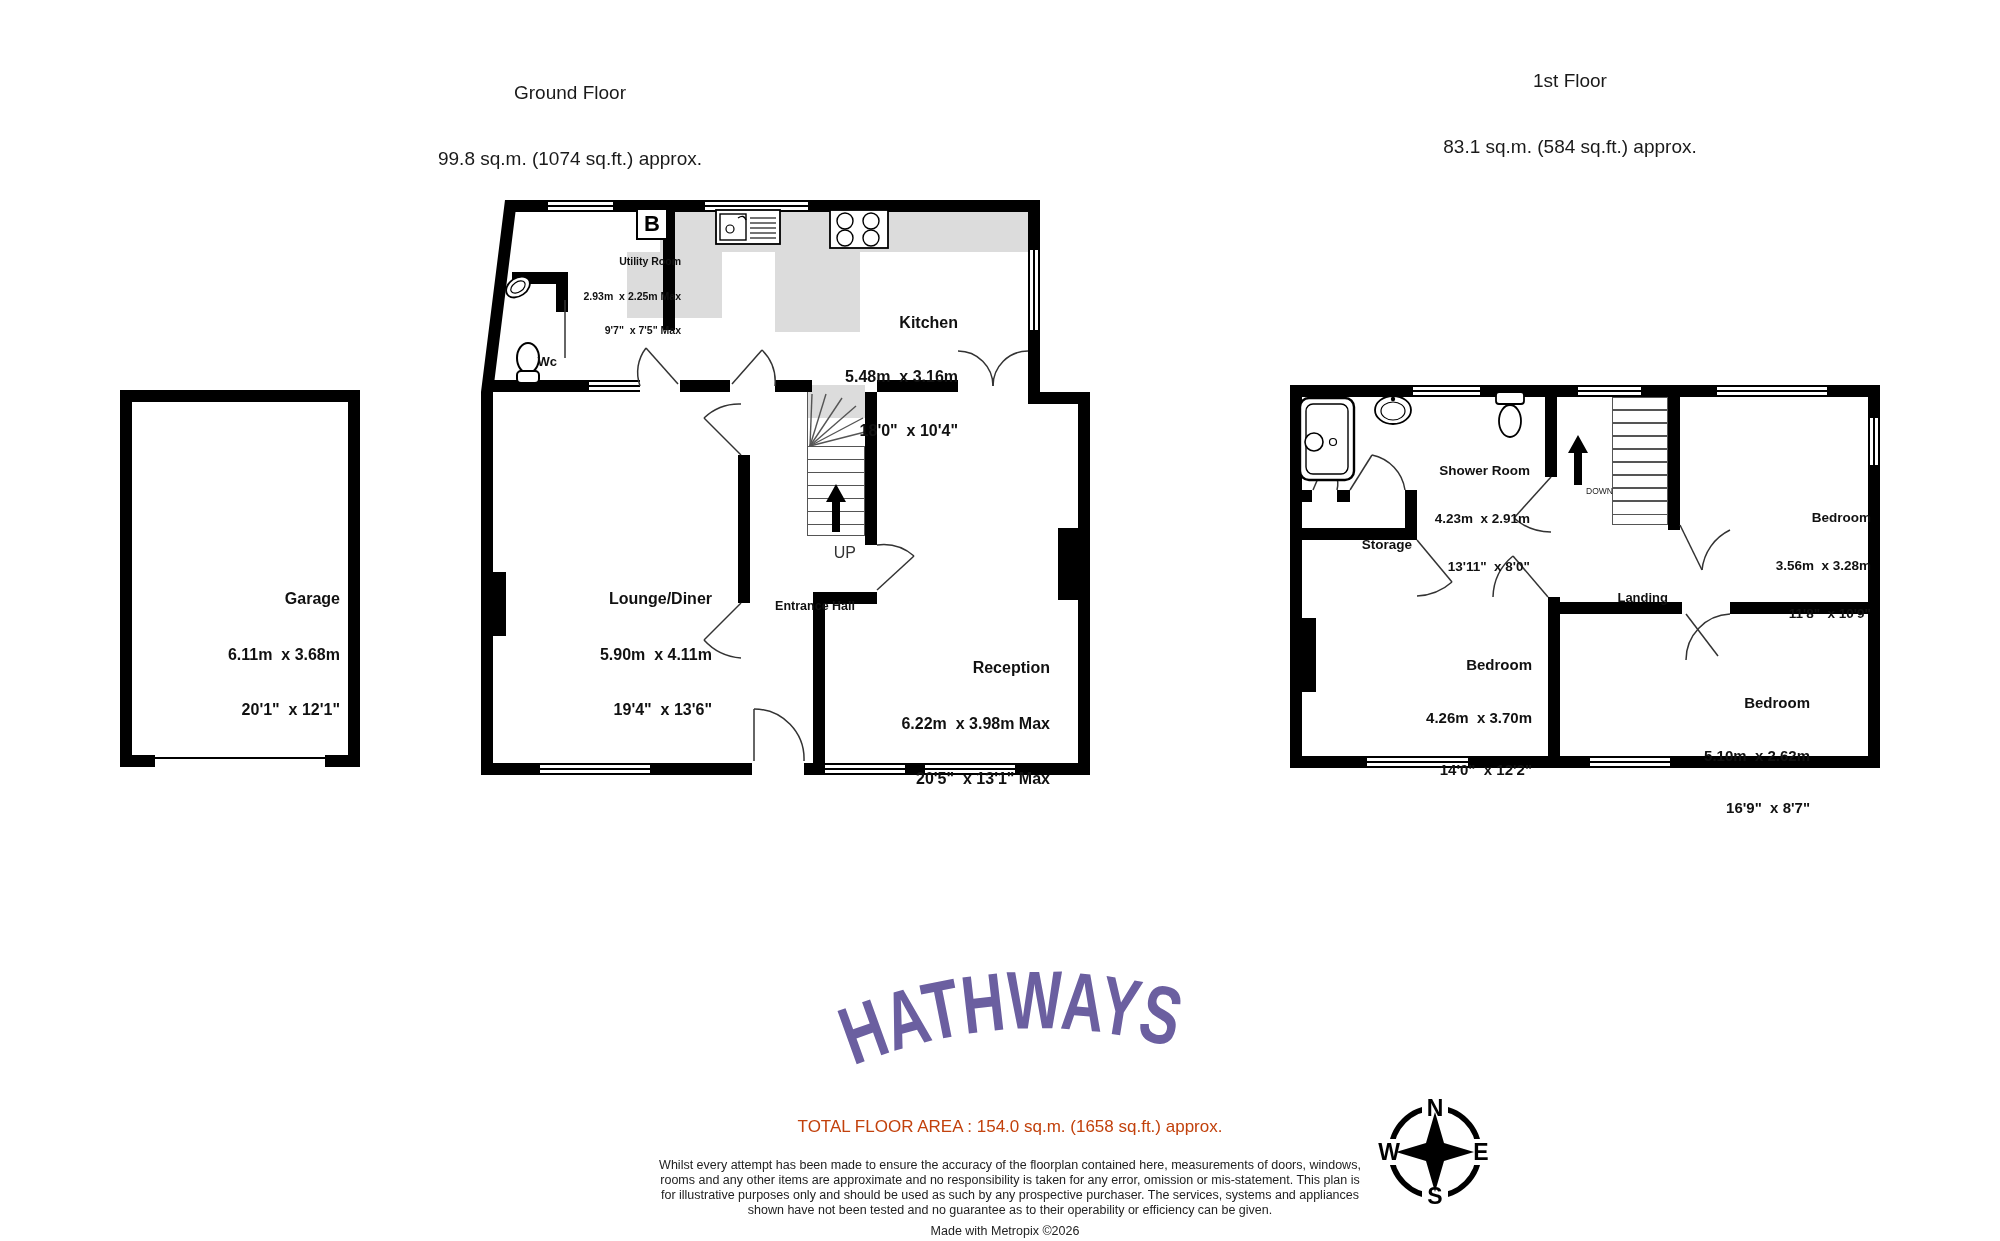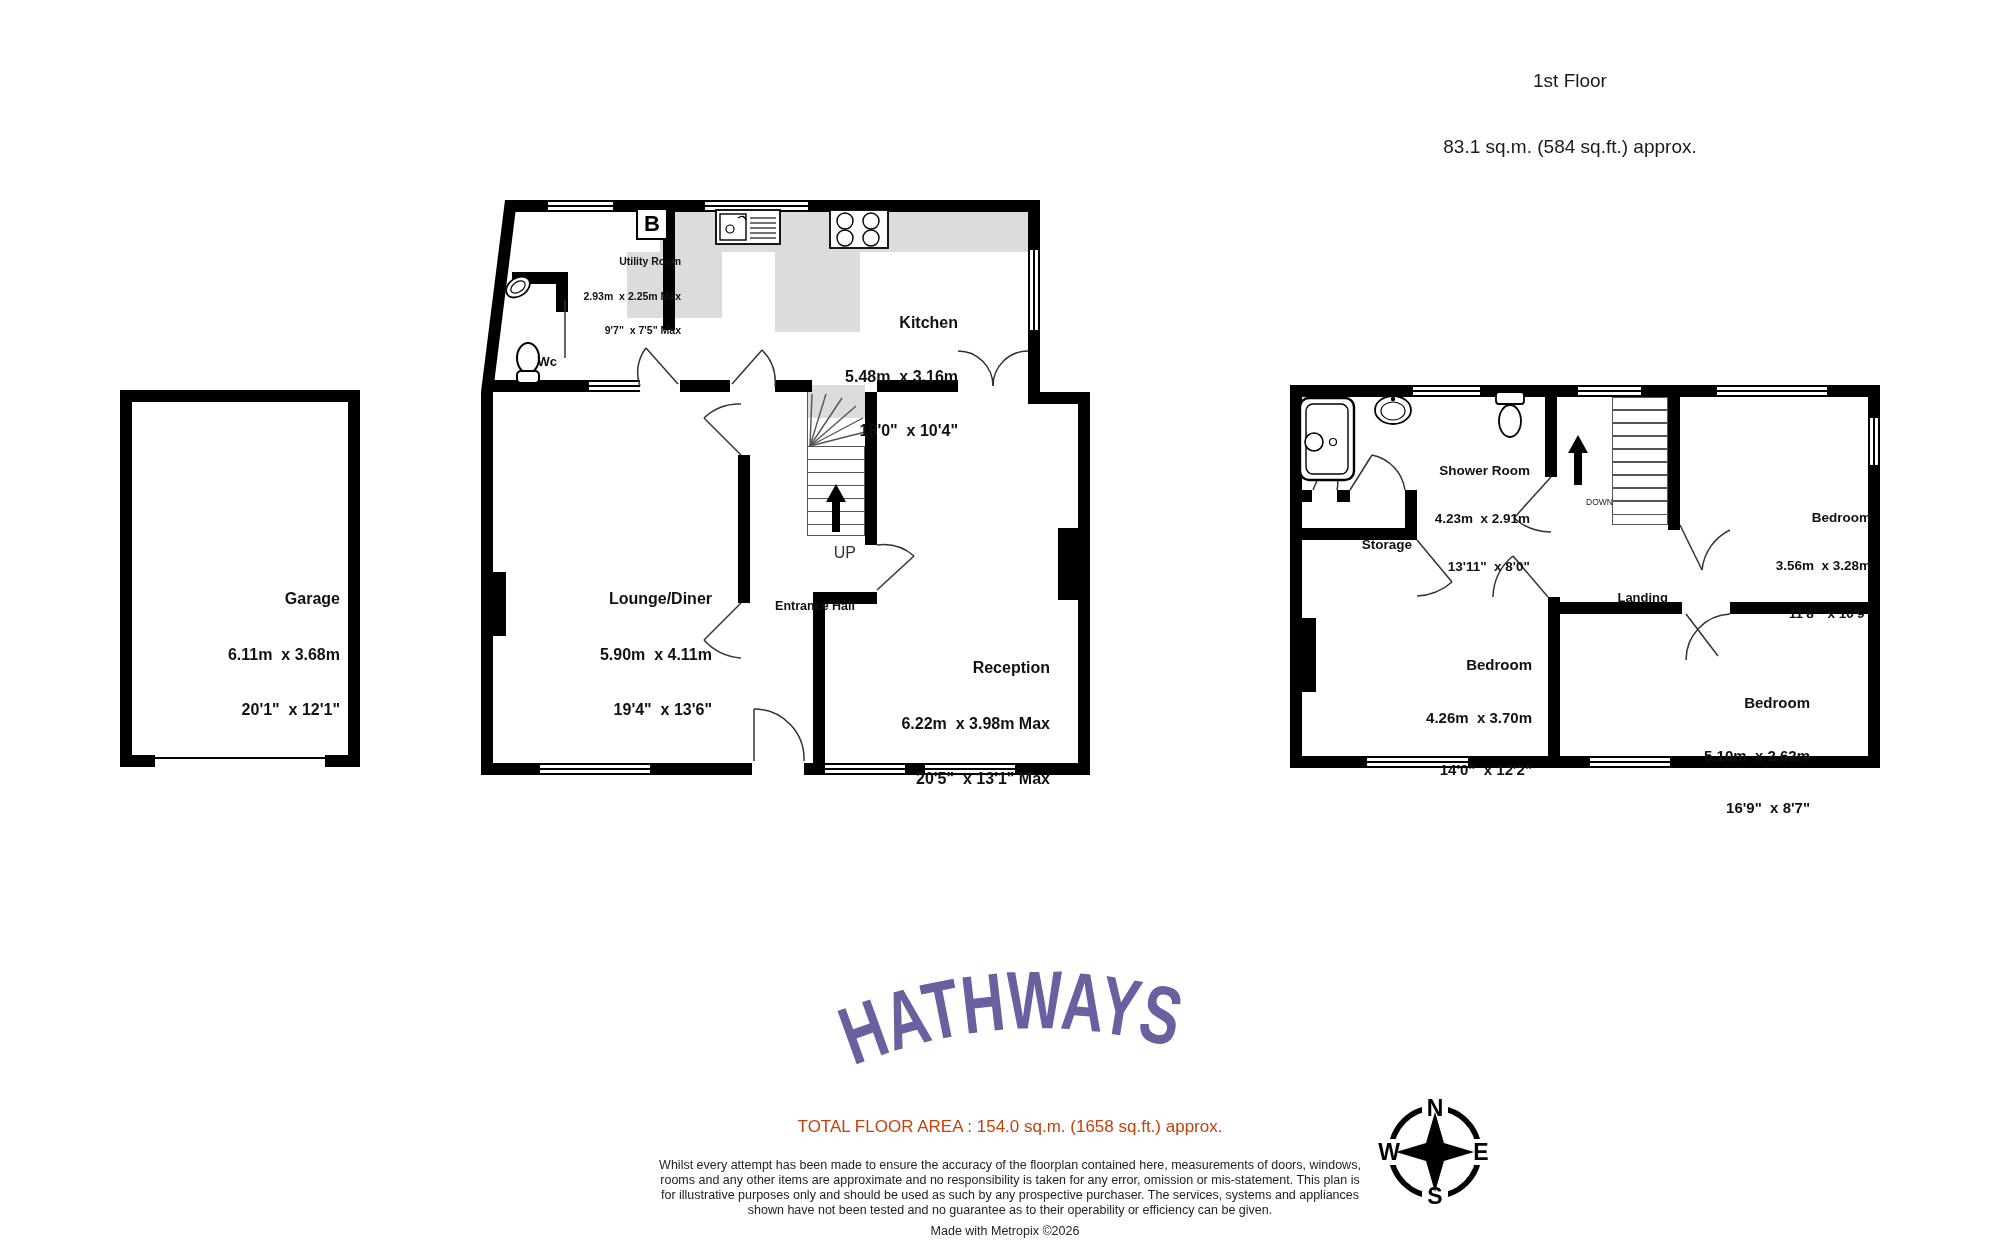--- a/index.html
+++ b/index.html
@@ -21,20 +21,24 @@
   .bbox{position:absolute;border:2.5px solid #000;background:#fff;text-align:center;font-weight:bold;color:#000;}
   svg.overlay{position:absolute;left:0;top:0;pointer-events:none;}
   .footer-total{position:absolute;text-align:center;color:#c2410c;font-size:17px;font-weight:normal;}
   .footer-disc{position:absolute;text-align:center;color:#222;font-size:12.5px;line-height:15px;font-weight:normal;}
 </style>
 </head>
 <body>
 
 <div class="canvas">
 
+  <div class="hdr" style="left:320px;top:38px;width:500px;">
+    <div>Ground Floor</div>
+    <div>99.8 sq.m. (1074 sq.ft.) approx.</div>
+  </div>
   <div class="hdr" style="left:1320px;top:26px;width:500px;">
     <div>1st Floor</div>
     <div>83.1 sq.m. (584 sq.ft.) approx.</div>
   </div>
 
   <div class="w" style="left:120px;top:390px;width:240px;height:12px;"></div>
   <div class="w" style="left:120px;top:390px;width:12px;height:377px;"></div>
   <div class="w" style="left:348px;top:390px;width:12px;height:377px;"></div>
   <div class="w" style="left:120px;top:755px;width:35px;height:12px;"></div>
   <div class="w" style="left:325px;top:755px;width:35px;height:12px;"></div>
@@ -99,21 +103,21 @@
   <div class="w" style="left:1337px;top:490px;width:13px;height:12px;"></div>
   <div class="w" style="left:1405px;top:490px;width:12px;height:50px;"></div>
   <div class="w" style="left:1290px;top:528px;width:127px;height:12px;"></div>
   <div class="w" style="left:1548px;top:597px;width:12px;height:159px;"></div>
   <div class="w" style="left:1557px;top:602px;width:125px;height:12px;"></div>
   <div class="w" style="left:1730px;top:602px;width:138px;height:12px;"></div>
   <div class="w" style="left:1668px;top:397px;width:12px;height:133px;"></div>
   <div class="radiator" style="left:1302px;top:618px;width:14px;height:74px;"></div>
 
   <div class="stairs-steps" style="left:1612px;top:397px;width:56px;height:128px;"></div>
-  <div class="lbl" style="left:1553px;top:486px;width:60px;font-size:8.5px;font-weight:normal;color:#222;margin-top:11px;">DOWN</div>
+  <div class="lbl" style="left:1553px;top:486px;width:60px;font-size:8.5px;font-weight:normal;color:#222;">DOWN</div>
 
   <svg class="overlay" width="2000" height="1241" viewBox="0 0 2000 1241">
 
     <polygon points="505,200 517,200 493,392 481,392" fill="#000"></polygon>
 
     <g stroke="#333" stroke-width="1.5" fill="none">
       <path d="M 640 386 A 40 40 0 0 1 646 348"></path>
         <line x1="678" y1="384" x2="646" y2="348"></line>
       <path d="M 775 386 A 45 45 0 0 0 762 350"></path>
         <line x1="732" y1="384" x2="762" y2="350"></line>

